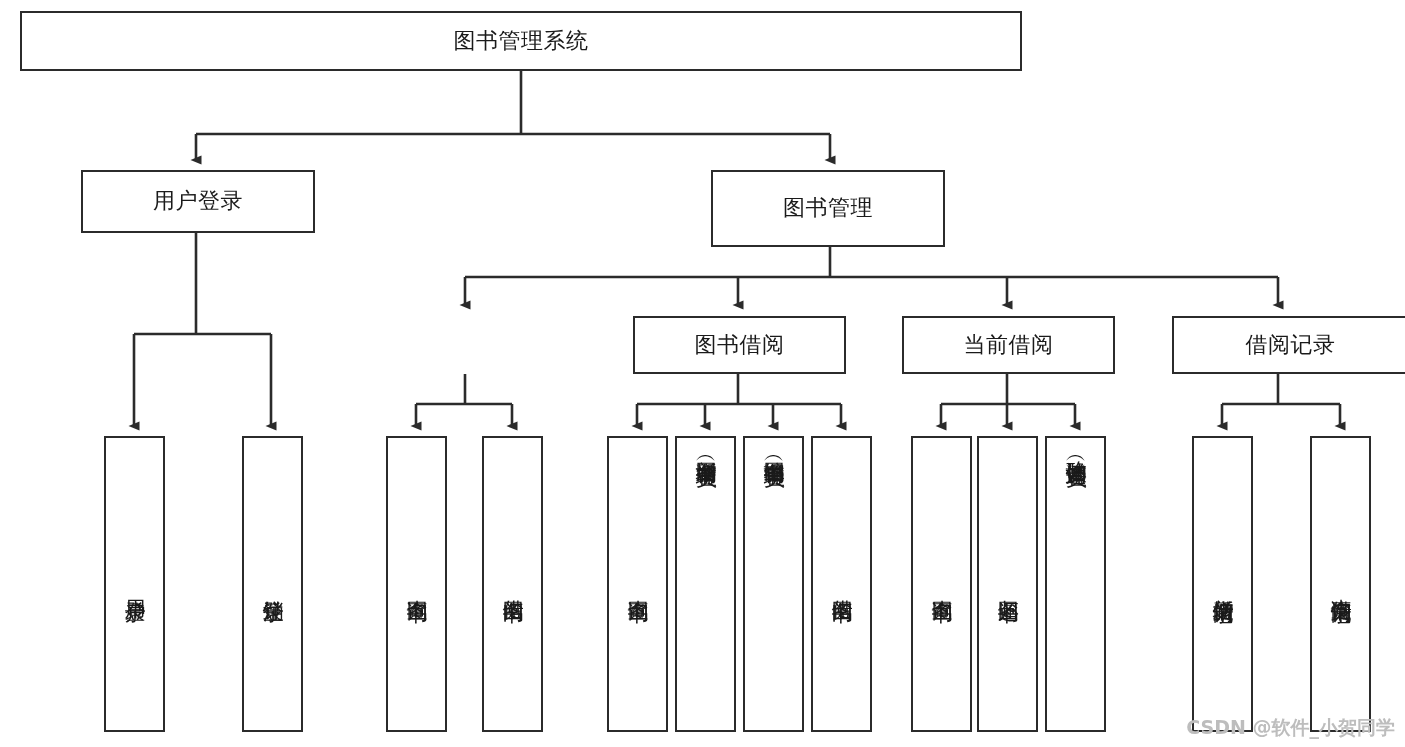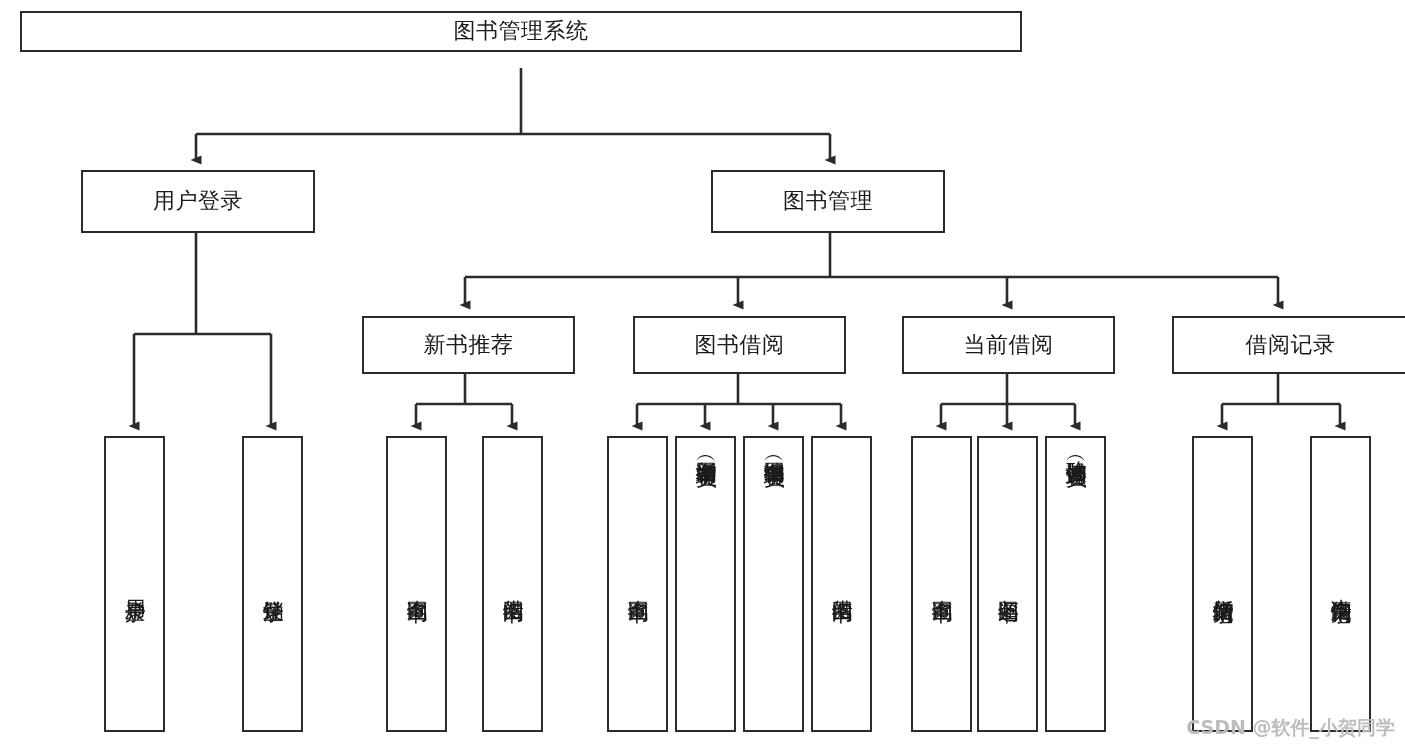--- a/index.html
+++ b/index.html
@@ -131,34 +131,31 @@
       <path d="M1007,404 L1007,426" marker-end="url(#arrow)"></path>
       <path d="M1075,404 L1075,426" marker-end="url(#arrow)"></path>
 
       <path d="M1278,374 L1278,404"></path>
       <path d="M1222,404 L1340,404"></path>
       <path d="M1222,404 L1222,426" marker-end="url(#arrow)"></path>
       <path d="M1340,404 L1340,426" marker-end="url(#arrow)"></path>
     </g>
   </svg>
 
-  <div class="node-box" style="left:20px; top:11px; width:1002px; height:41px;">
+  <div class="node-box" style="left:20px; top:11px; width:1002px; height:60px;">
     <span class="node-label-h">图书管理系统</span>
   </div>
 
   <div class="node-box" style="left:81px; top:170px; width:234px; height:63px;">
     <span class="node-label-h">用户登录</span>
   </div>
-  <div class="node-box" style="left:711px; top:170px; width:234px; height:63px;">
+  <div class="node-box" style="left:711px; top:170px; width:234px; height:77px;">
     <span class="node-label-h">图书管理</span>
   </div>
 
-  <div class="node-box" style="left:362px; top:316px; width:213px; height:58px;">
-    <span class="node-label-h">新书推荐</span>
-  </div>
   <div class="node-box" style="left:633px; top:316px; width:213px; height:58px;">
     <span class="node-label-h">图书借阅</span>
   </div>
   <div class="node-box" style="left:902px; top:316px; width:213px; height:58px;">
     <span class="node-label-h">当前借阅</span>
   </div>
   <div class="node-box" style="left:1172px; top:316px; width:237px; height:58px;">
     <span class="node-label-h">借阅记录</span>
   </div>
 

